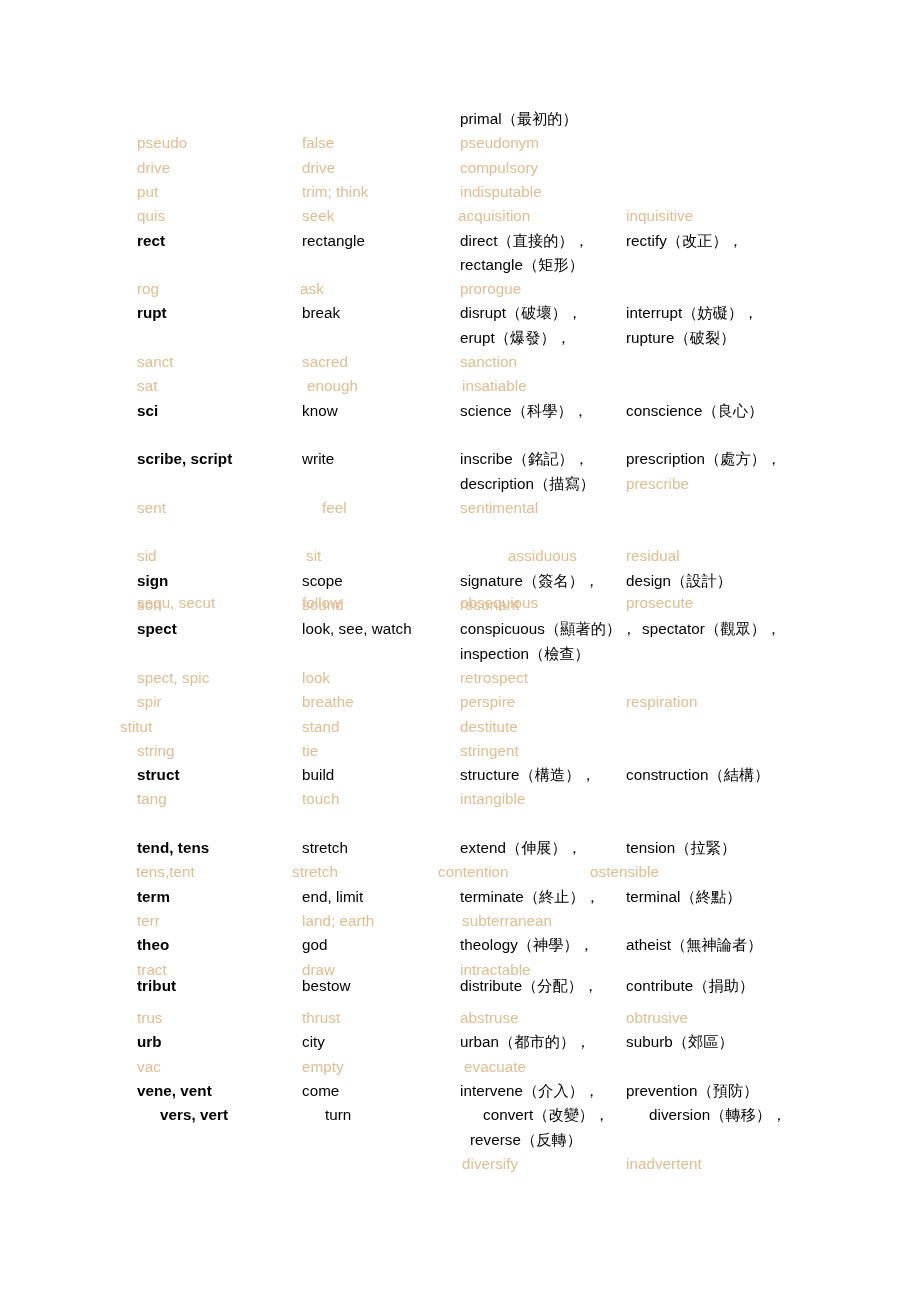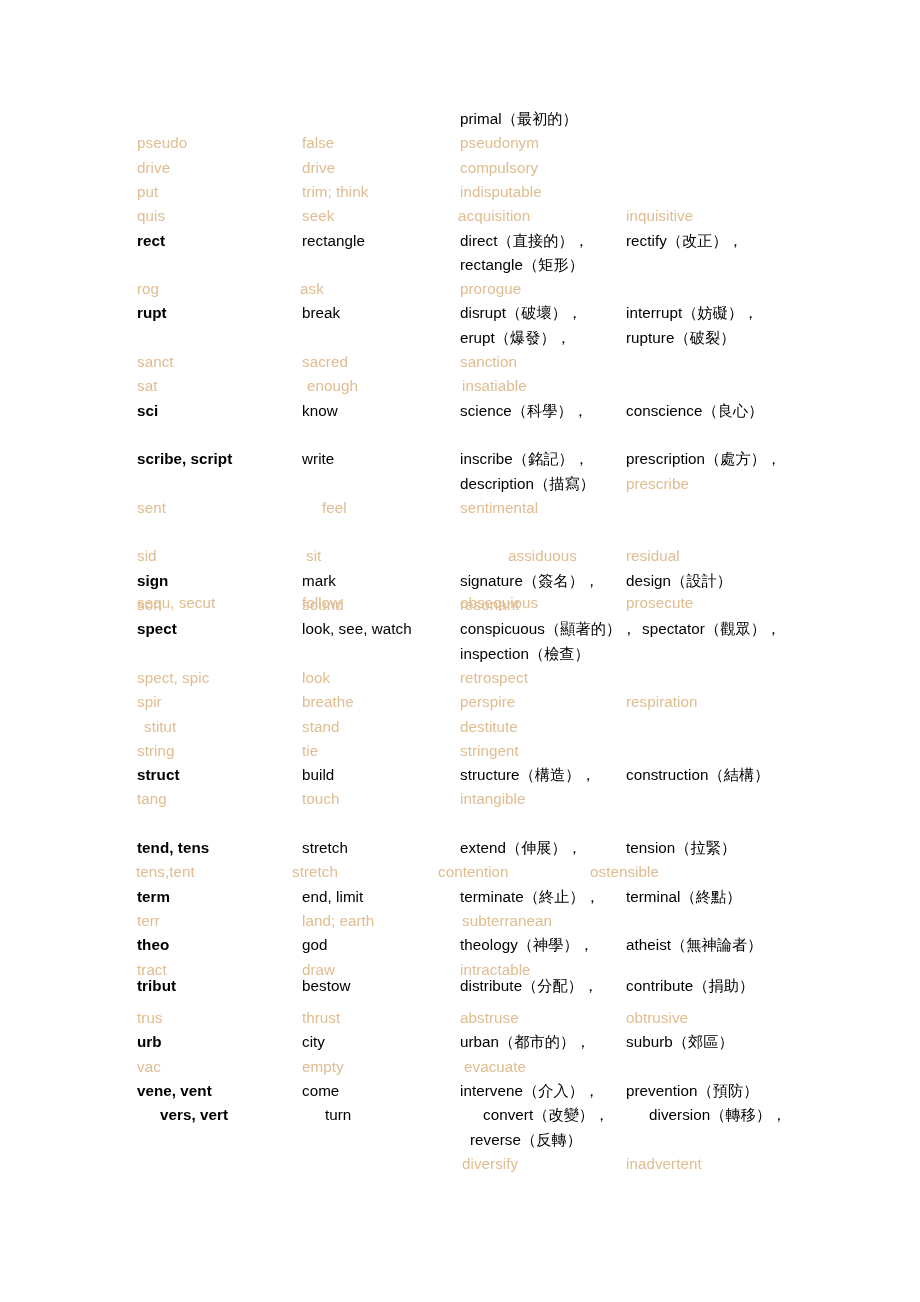--- a/index.html
+++ b/index.html
@@ -154,21 +154,21 @@
         <div class="cell ex2 st-faded" style="left: 626px;">prosecute</div>
       </div>
       <div class="row" style="top: 544.4px;">
         <div class="cell root st-faded" style="left: 137px;">sid</div>
         <div class="cell mean st-faded" style="left: 306px;"> sit</div>
         <div class="cell ex1 st-faded" style="left: 464px; margin-left: 44px;"> assiduous</div>
         <div class="cell ex2 st-faded" style="left: 626px;">residual</div>
       </div>
       <div class="row" style="top: 568.7px;">
         <div class="cell root st-dark" style="left: 137px;">sign</div>
-        <div class="cell mean st-dark" style="left: 302px;">mark</div>
+        <div class="cell mean st-dark" style="left: 302px;">scope</div>
         <div class="cell ex1 st-dark" style="left: 460px;">signature（簽名），</div>
         <div class="cell ex2 st-dark" style="left: 626px;">design（設計）</div>
       </div>
       <div class="row" style="top: 593px;">
         <div class="cell root st-faded" style="left: 137px;">son</div>
         <div class="cell mean st-faded" style="left: 302px;">sound</div>
         <div class="cell ex1 st-faded" style="left: 460px;">resonant</div>
       </div>
       <div class="row" style="top: 617.3px;">
         <div class="cell root st-dark" style="left: 137px;">spect</div>
@@ -184,21 +184,21 @@
         <div class="cell mean st-faded" style="left: 302px;">look</div>
         <div class="cell ex1 st-faded" style="left: 460px;">retrospect</div>
       </div>
       <div class="row" style="top: 690.2px;">
         <div class="cell root st-faded" style="left: 137px;">spir</div>
         <div class="cell mean st-faded" style="left: 302px;">breathe</div>
         <div class="cell ex1 st-faded" style="left: 460px;">perspire</div>
         <div class="cell ex2 st-faded" style="left: 626px;">respiration</div>
       </div>
       <div class="row" style="top: 714.5px;">
-        <div class="cell root st-faded" style="left: 144px;">stitut</div>
+        <div class="cell root st-faded" style="left: 120px;">stitut</div>
         <div class="cell mean st-faded" style="left: 302px;">stand</div>
         <div class="cell ex1 st-faded" style="left: 460px;">destitute</div>
       </div>
       <div class="row" style="top: 738.8px;">
         <div class="cell root st-faded" style="left: 137px;">string</div>
         <div class="cell mean st-faded" style="left: 302px;">tie</div>
         <div class="cell ex1 st-faded" style="left: 460px;">stringent</div>
       </div>
       <div class="row" style="top: 763.1px;">
         <div class="cell root st-dark" style="left: 137px;">struct</div>

